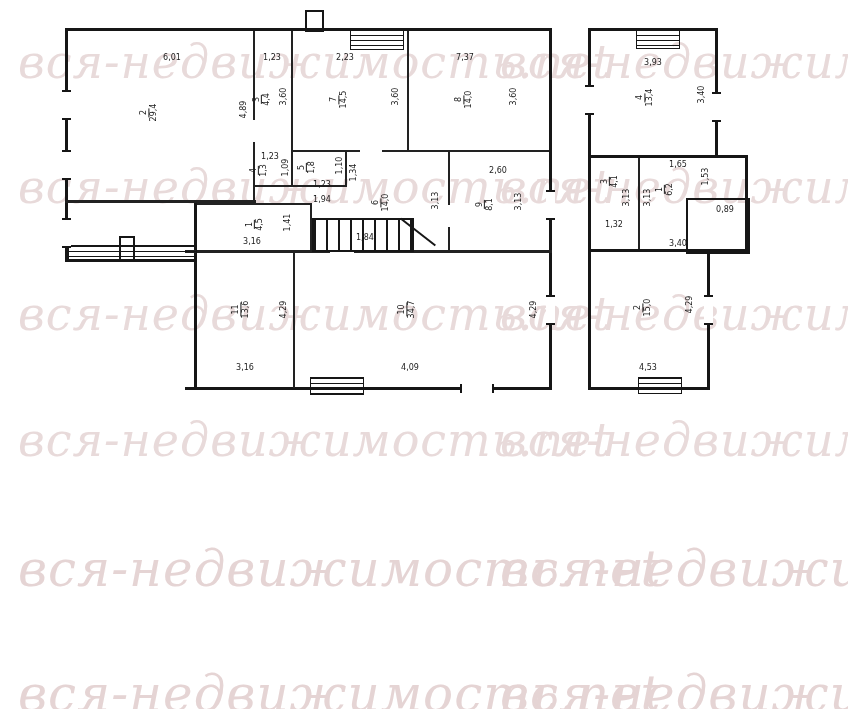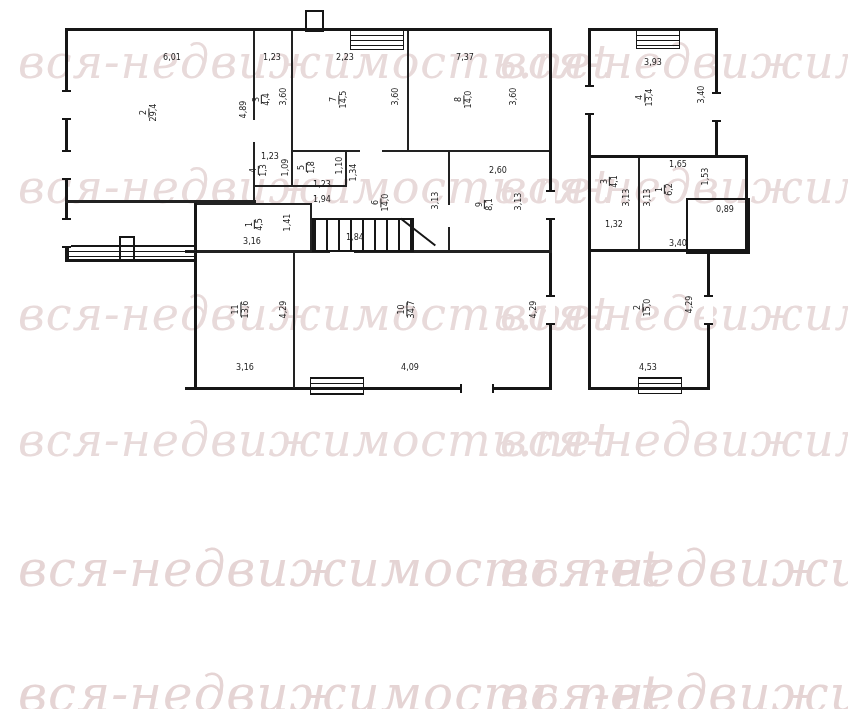--- a/index.html
+++ b/index.html
@@ -100,21 +100,21 @@
   <div class="winh" style="left:460px;top:384px"></div>
 
   <div class="box" style="left:305px;top:10px;width:15px;height:18px"></div>
   <div class="hatchh" style="left:350px;top:29px;width:52px;height:19px"></div>
   <div class="hatchh" style="left:310px;top:377px;width:52px;height:16px"></div>
   <div class="hatchh" style="left:68px;top:245px;width:127px;height:14px"></div>
   <div class="box" style="left:119px;top:236px;width:12px;height:21px"></div>
 
   <div class="stairs" style="left:312px;top:218px;width:98px;height:30px"></div>
   <div class="diag" style="left:396px;top:231px;width:44px;height:2px;transform:rotate(38deg)"></div>
-  <span class="lab" style="left:346px;top:233px">1,84</span>
+  <span class="lab" style="left:356px;top:233px">1,84</span>
 
   <span class="lab" style="left:132px;top:53px;width:80px">6,01</span>
   <span class="lab vlab" style="left:228px;top:105px;width:30px">4,89</span>
   <div class="rlab" style="left:140px;top:103px">
     <span class="rnum">2</span>
     <span class="rarea">29,4</span>
   </div>
 
   <span class="lab" style="left:252px;top:53px;width:40px">1,23</span>
   <span class="lab vlab" style="left:270px;top:92px;width:26px">3,60</span>

